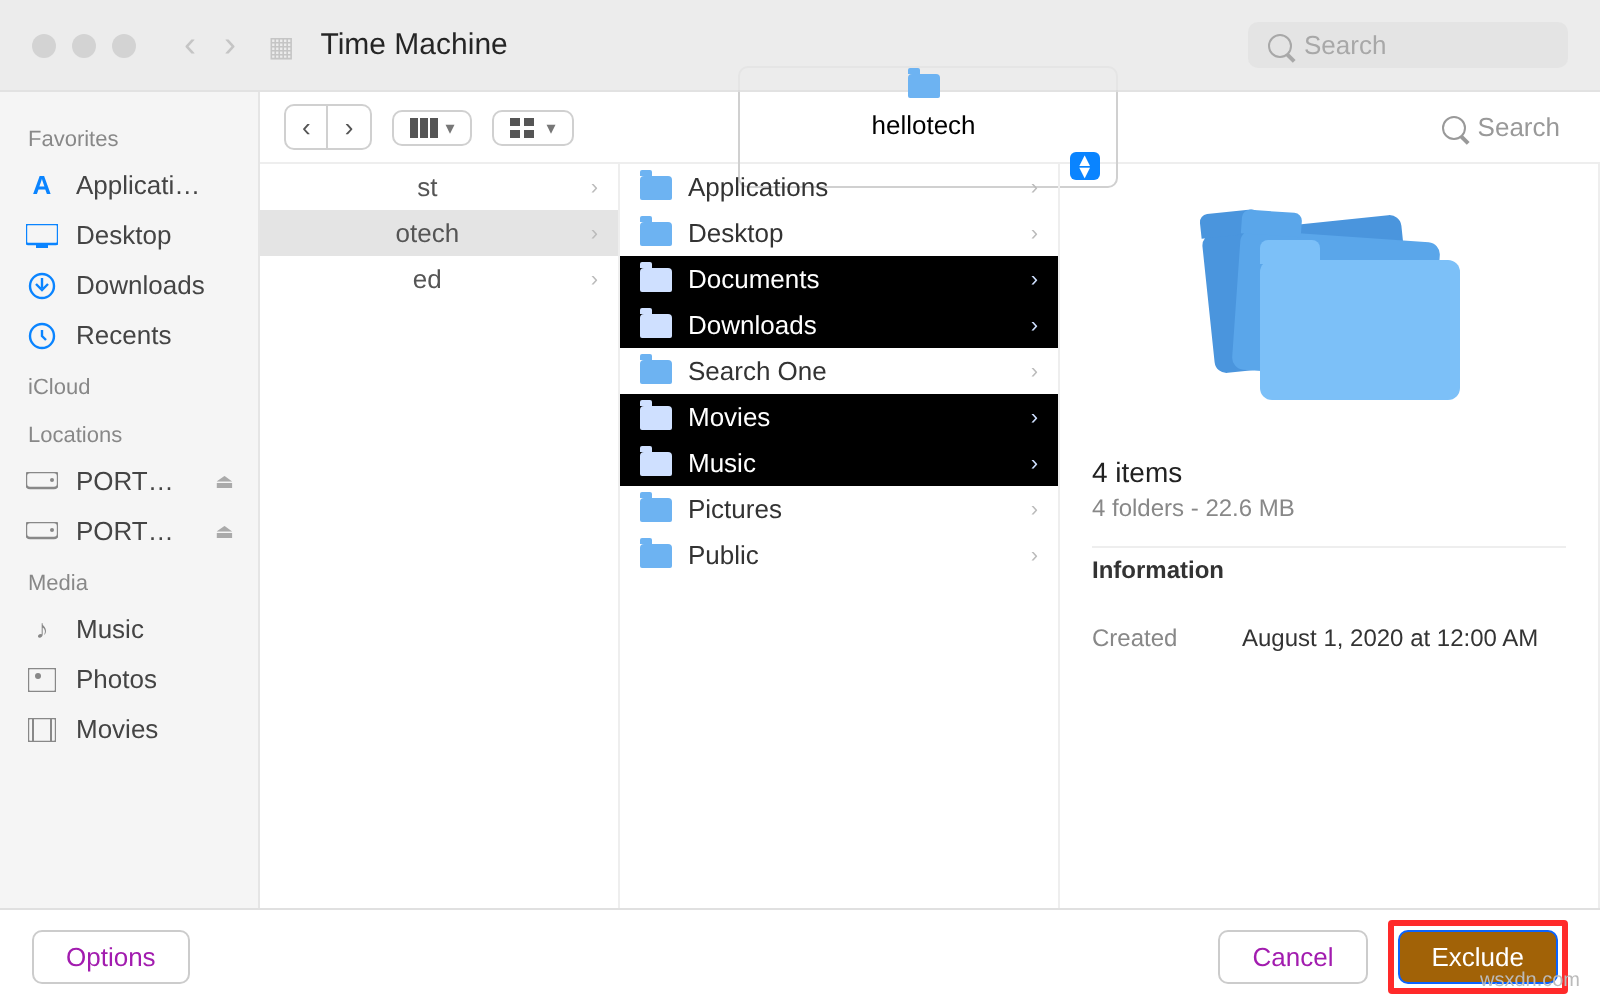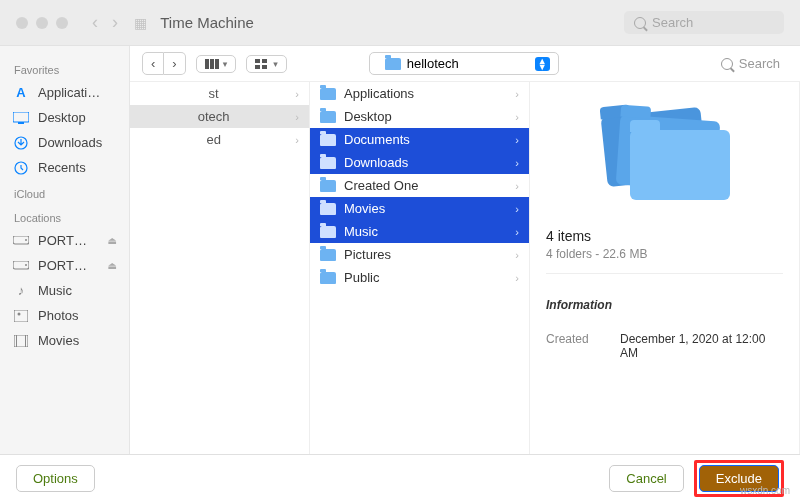--- a/index.html
+++ b/index.html
@@ -4,74 +4,74 @@
 <style>
   * { box-sizing: border-box; margin: 0; padding: 0; font-family: -apple-system, "Helvetica Neue", Arial, sans-serif; }
   body { background: #fff; width: 800px; height: 502px; overflow: hidden; position: relative; }
 
   .titlebar { height: 46px; background: #e9e9e9; display: flex; align-items: center; padding: 0 16px; gap: 12px; border-bottom: 1px solid #ddd; opacity: .85; }
   .traffic { display: flex; gap: 8px; }
   .dot { width:12px; height:12px; border-radius:50%; background:#ccc; }
   .nav-arrows { display:flex; gap:6px; color:#bbb; font-size:18px; margin-left:8px;}
   .nav-arrows span { padding:2px 4px; }
   .grip { color:#bbb; font-size:14px; letter-spacing:1px; }
-  .title { color:#404040; font-size:15px; font-weight:500; }
+  .title { color:#000000; font-size:15px; font-weight:500; }
   .tb-search { margin-left:auto; background:#e0e0e0; border-radius:5px; padding:4px 10px; font-size:13px; color:#999; display:flex; align-items:center; gap:6px; width:160px;}
   .mag { display:inline-block; width:12px;height:12px;border:1.5px solid #999;border-radius:50%; position:relative;}
   .mag::after{content:"";position:absolute;width:5px;height:1.5px;background:#999;bottom:-2px;right:-3px;transform:rotate(45deg);}
 
   .main { display:flex; height:calc(100% - 46px - 48px); }
 
   .sidebar { width:130px; background:#f5f5f5; border-right:1px solid #e5e5e5; padding:10px 0; font-size:13px; }
   .sb-head { color:#888; font-size:11px; padding:8px 14px 4px; }
   .sb-item { display:flex; align-items:center; gap:8px; padding:5px 12px; color:#444; cursor:default; }
   .sb-ico { width:18px; height:14px; display:flex; align-items:center; justify-content:center; color:#0a84ff; font-size:13px;}
   .sb-ico.gray{color:#888;}
   .eject{color:#aaa;font-size:10px;margin-left:auto;}
   .ellip { white-space:nowrap; overflow:hidden; text-overflow:ellipsis; max-width:80px;}
 
   .browser { flex:1; display:flex; flex-direction:column; }
   .toolbar { height:36px; display:flex; align-items:center; padding:6px 12px; gap:10px; border-bottom:1px solid #eee;}
   .tb-btn { border:1px solid #d0d0d0; border-radius:5px; padding:3px 8px; display:flex; align-items:center; gap:4px; font-size:13px; color:#555; background:#fff;}
   .tb-group{display:flex;}
   .tb-group .tb-btn:first-child{border-radius:5px 0 0 5px;}
   .tb-group .tb-btn:last-child{border-radius:0 5px 5px 0;border-left:none;}
-  .path-pop { display:flex; align-items:center; gap:6px; border:1px solid #d0d0d0; border-radius:5px; padding:3px 8px 3px 15px; font-size:13px; margin:0 auto; min-width:190px;}
+  .path-pop { display:flex; align-items:center; gap:6px; border:1px solid #d0d0d0; border-radius:5px; padding:3px 8px 3px 4px; font-size:13px; margin:0 auto; min-width:190px;flex-direction:column;}
   .path-pop .arrows{background:#0a84ff;color:#fff;border-radius:3px;font-size:9px;padding:1px 3px;display:flex;flex-direction:column;line-height:6px;margin-left:auto;}
   .fld-ico { width:16px;height:12px;background:#6db3f2;border-radius:2px 2px 1px 1px;position:relative;display:inline-block;}
   .fld-ico::before{content:"";position:absolute;top:-3px;left:0;width:6px;height:3px;background:#6db3f2;border-radius:1px 1px 0 0;}
   .tb-search2{display:flex;align-items:center;gap:6px;color:#999;font-size:13px;margin-left:auto;padding:3px 8px;}
 
   .cols { flex:1; display:flex; }
   .col { border-right:1px solid #eee; overflow:auto; }
   .col1{width:180px;} .col2{width:220px;} .col3{flex:1; padding:16px;}
   .row { display:flex; align-items:center; padding:4px 10px; font-size:13px; color:#333; gap:8px;}
   .row.half{color:#555;}
   .row .chev{margin-left:auto;color:#bbb;font-size:11px;}
   .row.sel1{background:#e4e4e4;}
-  .row.sel2{background:#1d4ed8;color:#fff;}
+  .row.sel2{background:#000000;color:#fff;}
   .row.sel2 .chev{color:#cfe0ff;}
   .row.sel2 .fld-ico{background:#cfe0ff;}
   .row.sel2 .fld-ico::before{background:#cfe0ff;}
 
   .preview-ico { width:130px; height:100px; margin:10px auto 20px; position:relative;}
   .pf { position:absolute; width:100px; height:70px; border-radius:6px; background:#6db3f2;}
   .pf::before{content:"";position:absolute;top:-10px;left:0;width:30px;height:12px;background:inherit;border-radius:4px 4px 0 0;}
   .pf1{top:4px;left:4px;transform:rotate(-6deg);background:#4a95dd;}
   .pf2{top:10px;left:18px;transform:rotate(4deg);background:#5aa6ea;}
   .pf3{top:22px;left:30px;background:#7cc0f8;}
 
   .info-title{font-size:14px;font-weight:500;color:#222;margin-top:6px;}
   .info-sub{font-size:12px;color:#888;margin:3px 0 12px;}
-  .info-head{font-size:12px;font-weight:600;color:#333;border-top:1px solid #eee;padding-top:24px;font-style:italic;}
+  .info-head{font-size:12px;font-weight:600;color:#333;border-top:1px solid #eee;padding-top:4px;}
   .info-row{display:flex;font-size:12px;color:#333;gap:20px;margin-top:20px;}
   .info-row .k{color:#888;width:55px;}
 
   .footer{height:48px;border-top:1px solid #e0e0e0;display:flex;align-items:center;padding:0 16px;gap:10px;}
-  .btn{border:1px solid #ccc;border-radius:5px;padding:5px 16px;font-size:13px;background:#fff;color:#4d7c0f;}
+  .btn{border:1px solid #ccc;border-radius:5px;padding:5px 16px;font-size:13px;background:#fff;color:#a21caf;}
   .btn.primary{background:#a16207;color:#fff;border-color:#0a63ff;}
   .highlight{border:3px solid #ff2a2a;padding:2px;border-radius:2px;}
   .spacer{flex:1;}
 
   .watermark{position:absolute;bottom:6px;right:10px;font-size:10px;color:#bbb;}
   svg{display:block;}
 </style>
 </head>
 <body>
 
@@ -146,20 +146,21 @@
         <div class="sb-item">
           <span class="sb-ico gray">
             <svg width="16" height="10">
               <rect width="16" height="8" rx="2" fill="none" stroke="#888" stroke-width="1.2"></rect>
               <circle cx="13" cy="4" r="1" fill="#888"></circle>
             </svg>
           </span>
           <span class="ellip">PORT…</span>
           <span class="eject">⏏</span>
         </div>
+        <div class="sb-head">Media</div>
         <div class="sb-item">
           <span class="sb-ico gray">
             <span style="color:#888">♪</span>
           </span>
           <span class="ellip">Music</span>
         </div>
         <div class="sb-item">
           <span class="sb-ico gray">
             <svg width="14" height="12">
               <rect width="14" height="12" rx="1" fill="none" stroke="#888" stroke-width="1.2"></rect>
@@ -249,21 +250,21 @@
             <span>Documents</span>
             <span class="chev">›</span>
           </div>
           <div class="row sel2">
             <span class="fld-ico"></span>
             <span>Downloads</span>
             <span class="chev">›</span>
           </div>
           <div class="row">
             <span class="fld-ico"></span>
-            <span>Created One</span>
+            <span>Search One</span>
             <span class="chev">›</span>
           </div>
           <div class="row sel2">
             <span class="fld-ico"></span>
             <span>Movies</span>
             <span class="chev">›</span>
           </div>
           <div class="row sel2">
             <span class="fld-ico"></span>
             <span>Music</span>
@@ -284,21 +285,21 @@
         <div class="preview-ico">
           <div class="pf pf1"></div>
             <div class="pf pf2"></div>
             <div class="pf pf3"></div>
         </div>
         <div class="info-title">4 items</div>
         <div class="info-sub">4 folders - 22.6 MB</div>
         <div class="info-head">Information</div>
         <div class="info-row">
           <span class="k">Created</span>
-          <span>December 1, 2020 at 12:00 AM</span>
+          <span>August 1, 2020 at 12:00 AM</span>
         </div>
       </div>
     </div>
   </div>
 </div>
 
 <div class="footer">
   <div class="btn">Options</div>
   <div class="spacer"></div>
   <div class="btn">Cancel</div>

